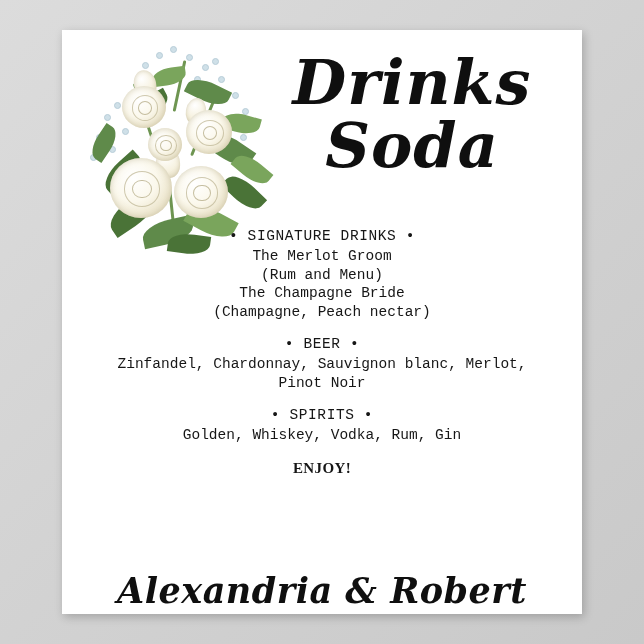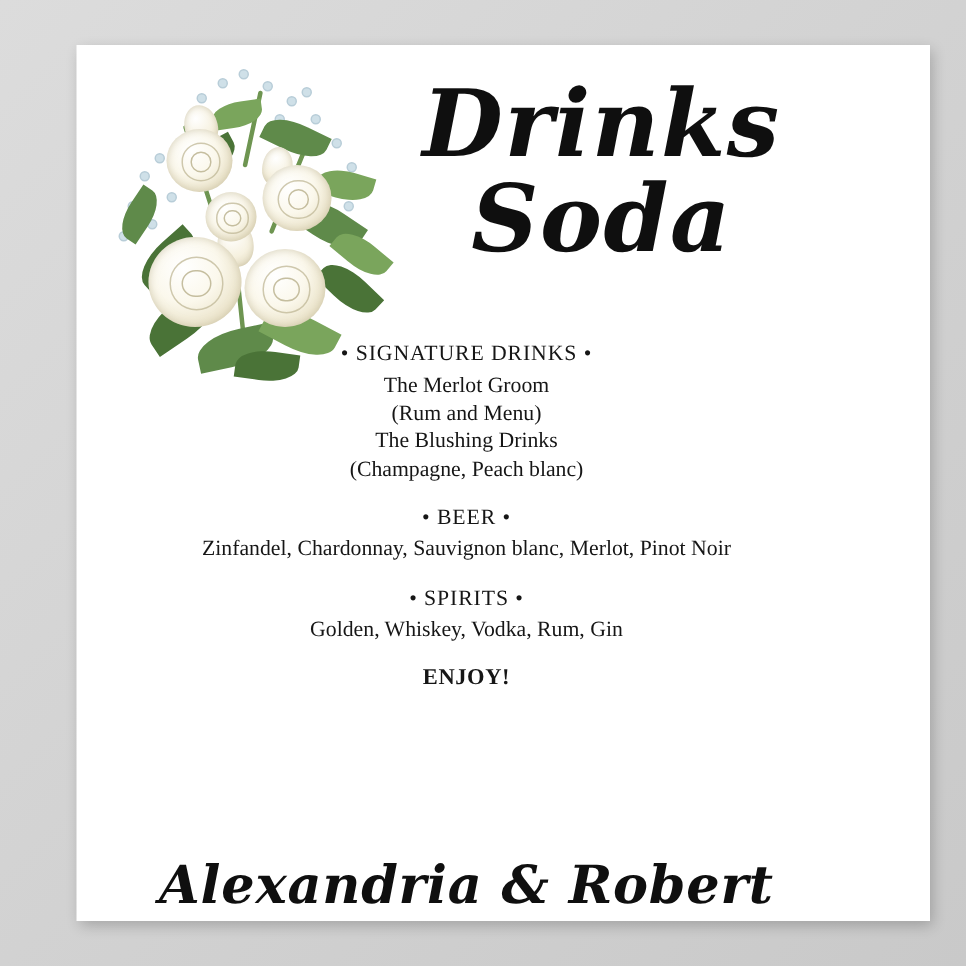--- a/index.html
+++ b/index.html
@@ -14,23 +14,23 @@
     overflow: hidden;
   }
   #poster-stage {
     position: relative;
     width: 644px;
     height: 644px;
     background: linear-gradient(135deg, #dcdcdc 0%, #d2d2d2 50%, #c9c9c9 100%);
   }
   #poster {
     position: absolute;
-    left: 51px;
+    left: 62px;
     top: 30px;
-    width: 569px;
+    width: 520px;
     height: 584px;
     background: #ffffff;
     box-shadow: 2px 3px 9px rgba(0,0,0,0.22);
     overflow: hidden;
   }
 
   
   .bouquet {
     position: absolute;
     left: 20px;
@@ -107,21 +107,21 @@
   .title-line.l2 { font-size: 62px; margin-top: 6px; }
 
   .menu-body {
     position: absolute;
     left: 30px;
     top: 198px;
     width: 460px;
     text-align: center;
     color: #161616;
   }
-  .section { margin-bottom: 15px; }
+  .section { margin-bottom: 15px; font-family: Liberation Mono, monospace; }
   .section-head {
     font-size: 14.5px;
     letter-spacing: 0.6px;
     margin-bottom: 3px;
   }
   .section-line {
     font-size: 14.5px;
     line-height: 1.28;
   }
   .enjoy {
@@ -209,22 +209,22 @@
       <div class="title-line l1">Drinks</div>
       <div class="title-line l2">Soda</div>
     </div>
 
     <div class="menu-body">
 
       <div class="section">
         <div class="section-head">• SIGNATURE DRINKS •</div>
         <div class="section-line">The Merlot Groom</div>
         <div class="section-line">(Rum and Menu)</div>
-        <div class="section-line">The Blushing Drinks</div>
-        <div class="section-line">(Champagne, Peach blanc)</div>
+        <div class="section-line">The Champagne Bride</div>
+        <div class="section-line">(Champagne, Peach nectar)</div>
       </div>
 
       <div class="section">
         <div class="section-head">• BEER •</div>
         <div class="section-line">Zinfandel, Chardonnay, Sauvignon blanc, Merlot, Pinot Noir</div>
       </div>
 
 
       <div class="section">
         <div class="section-head">• SPIRITS •</div>

